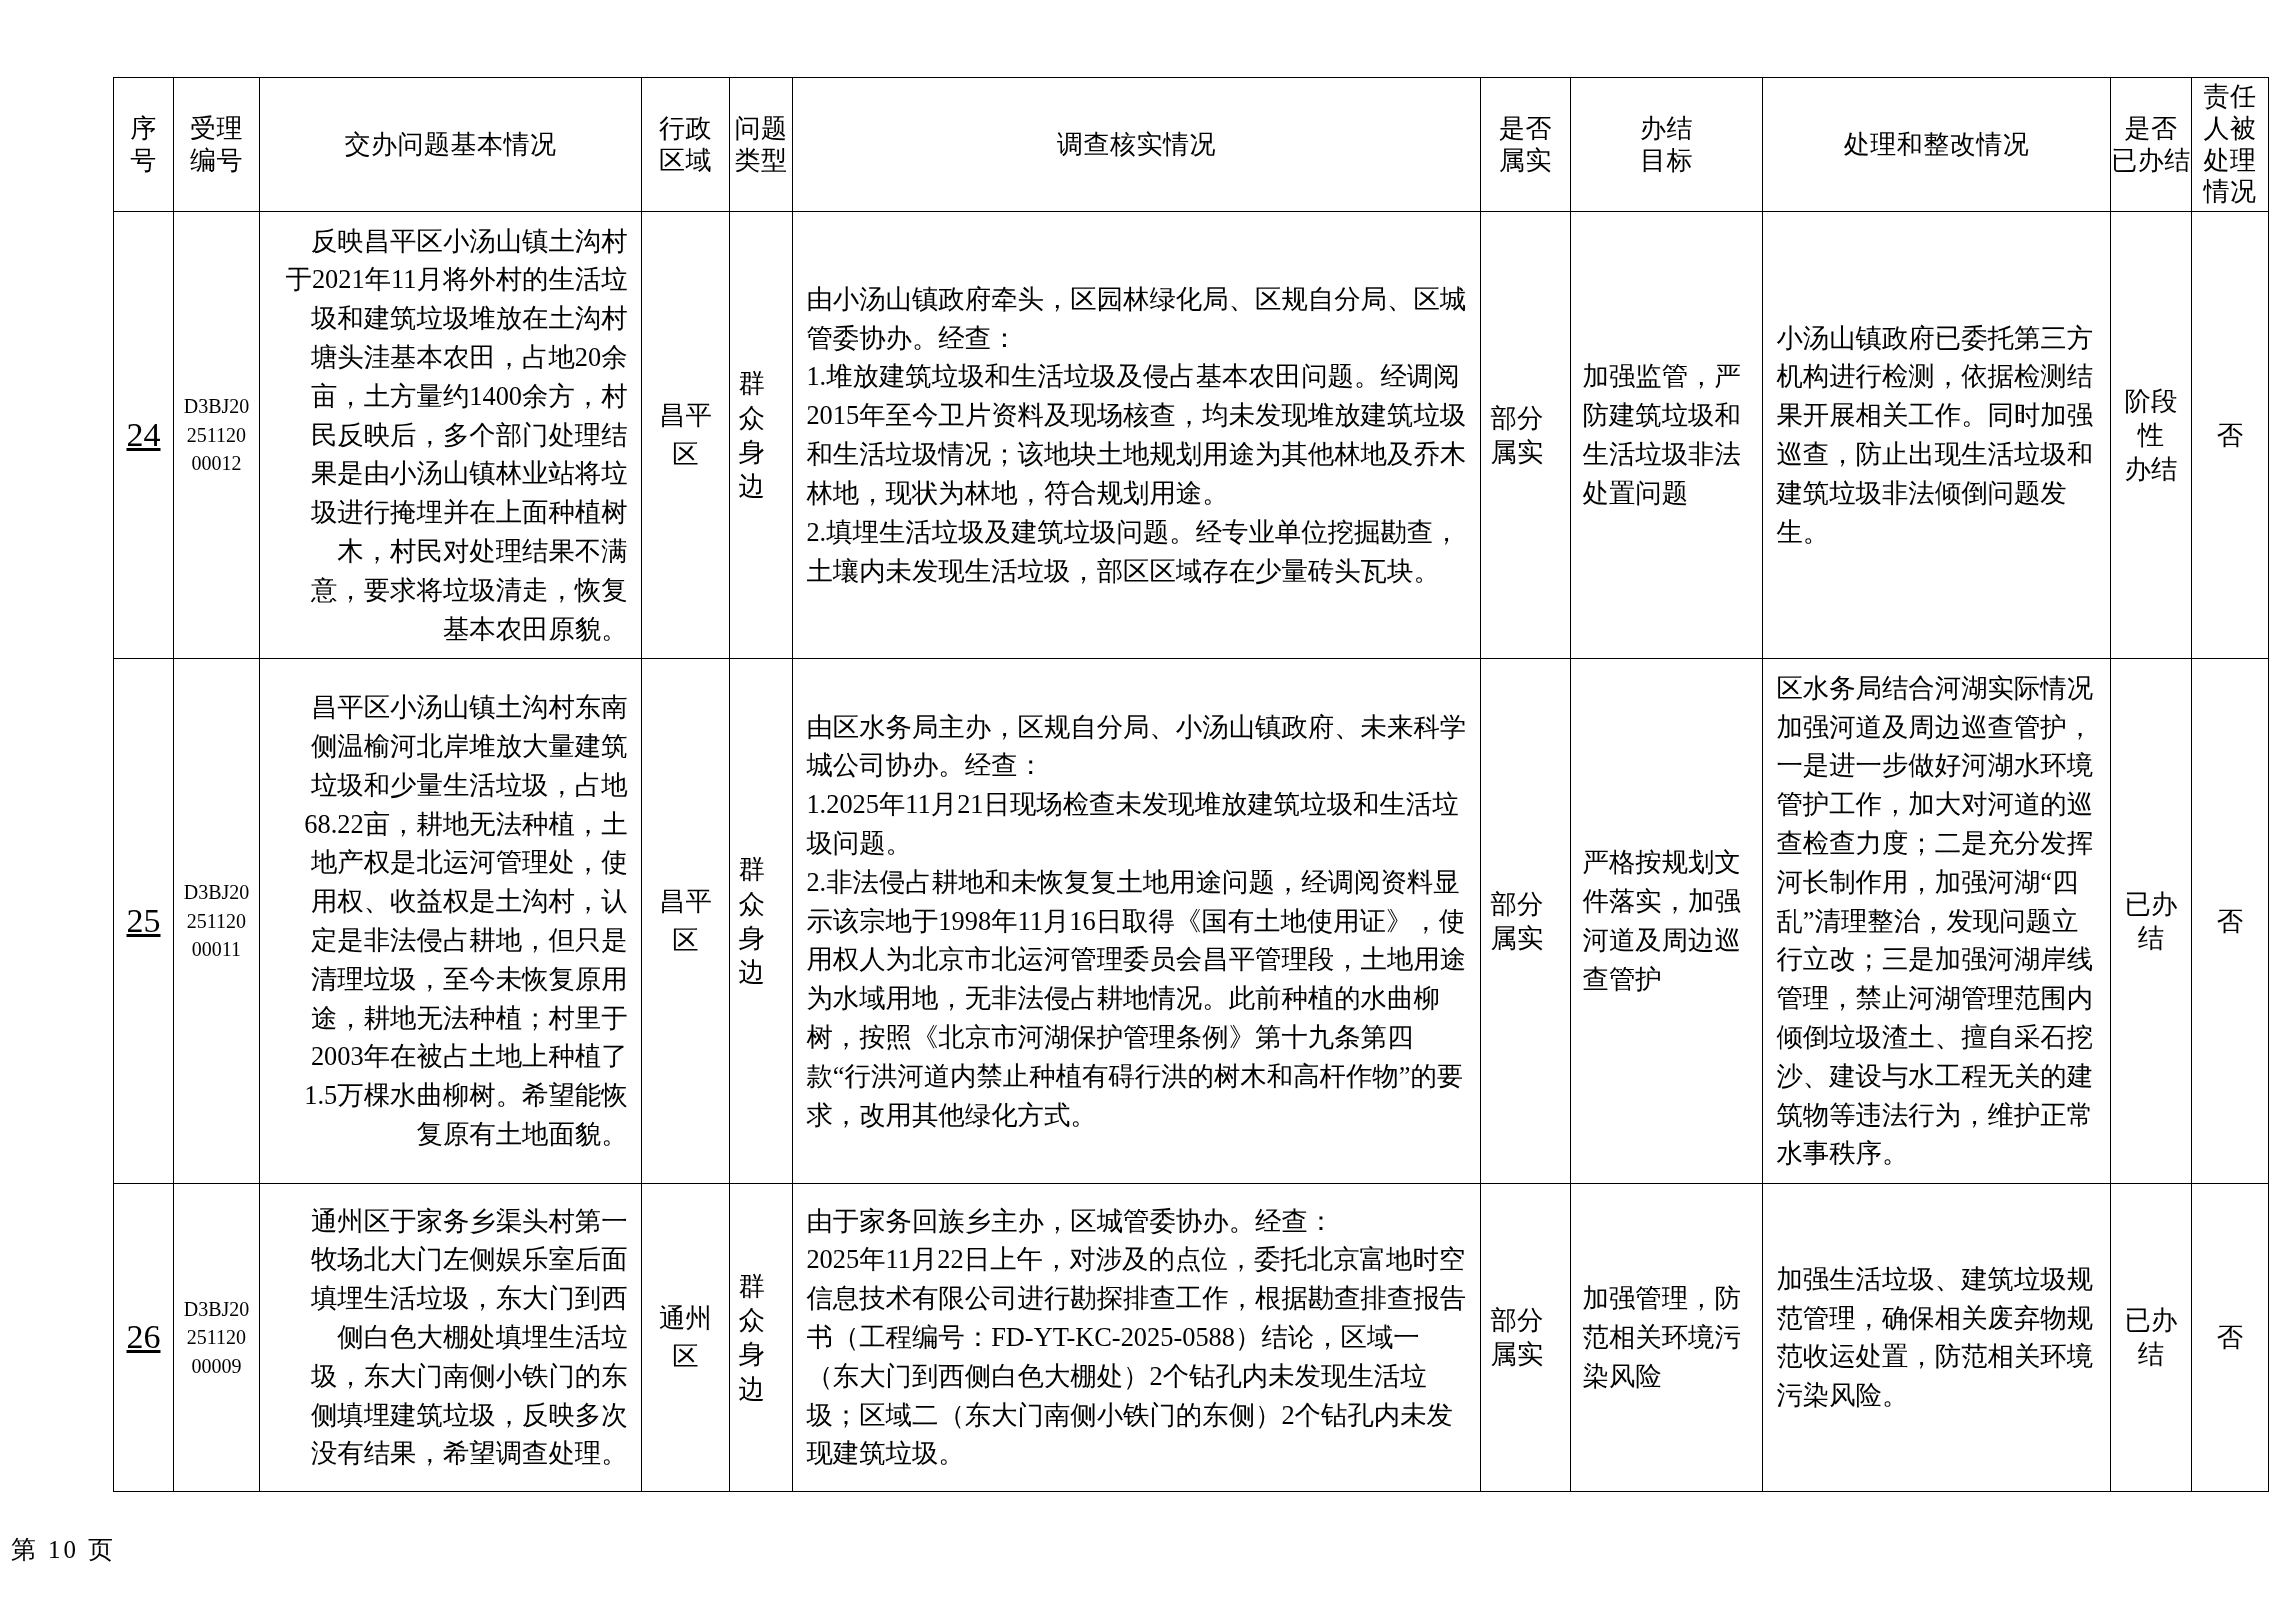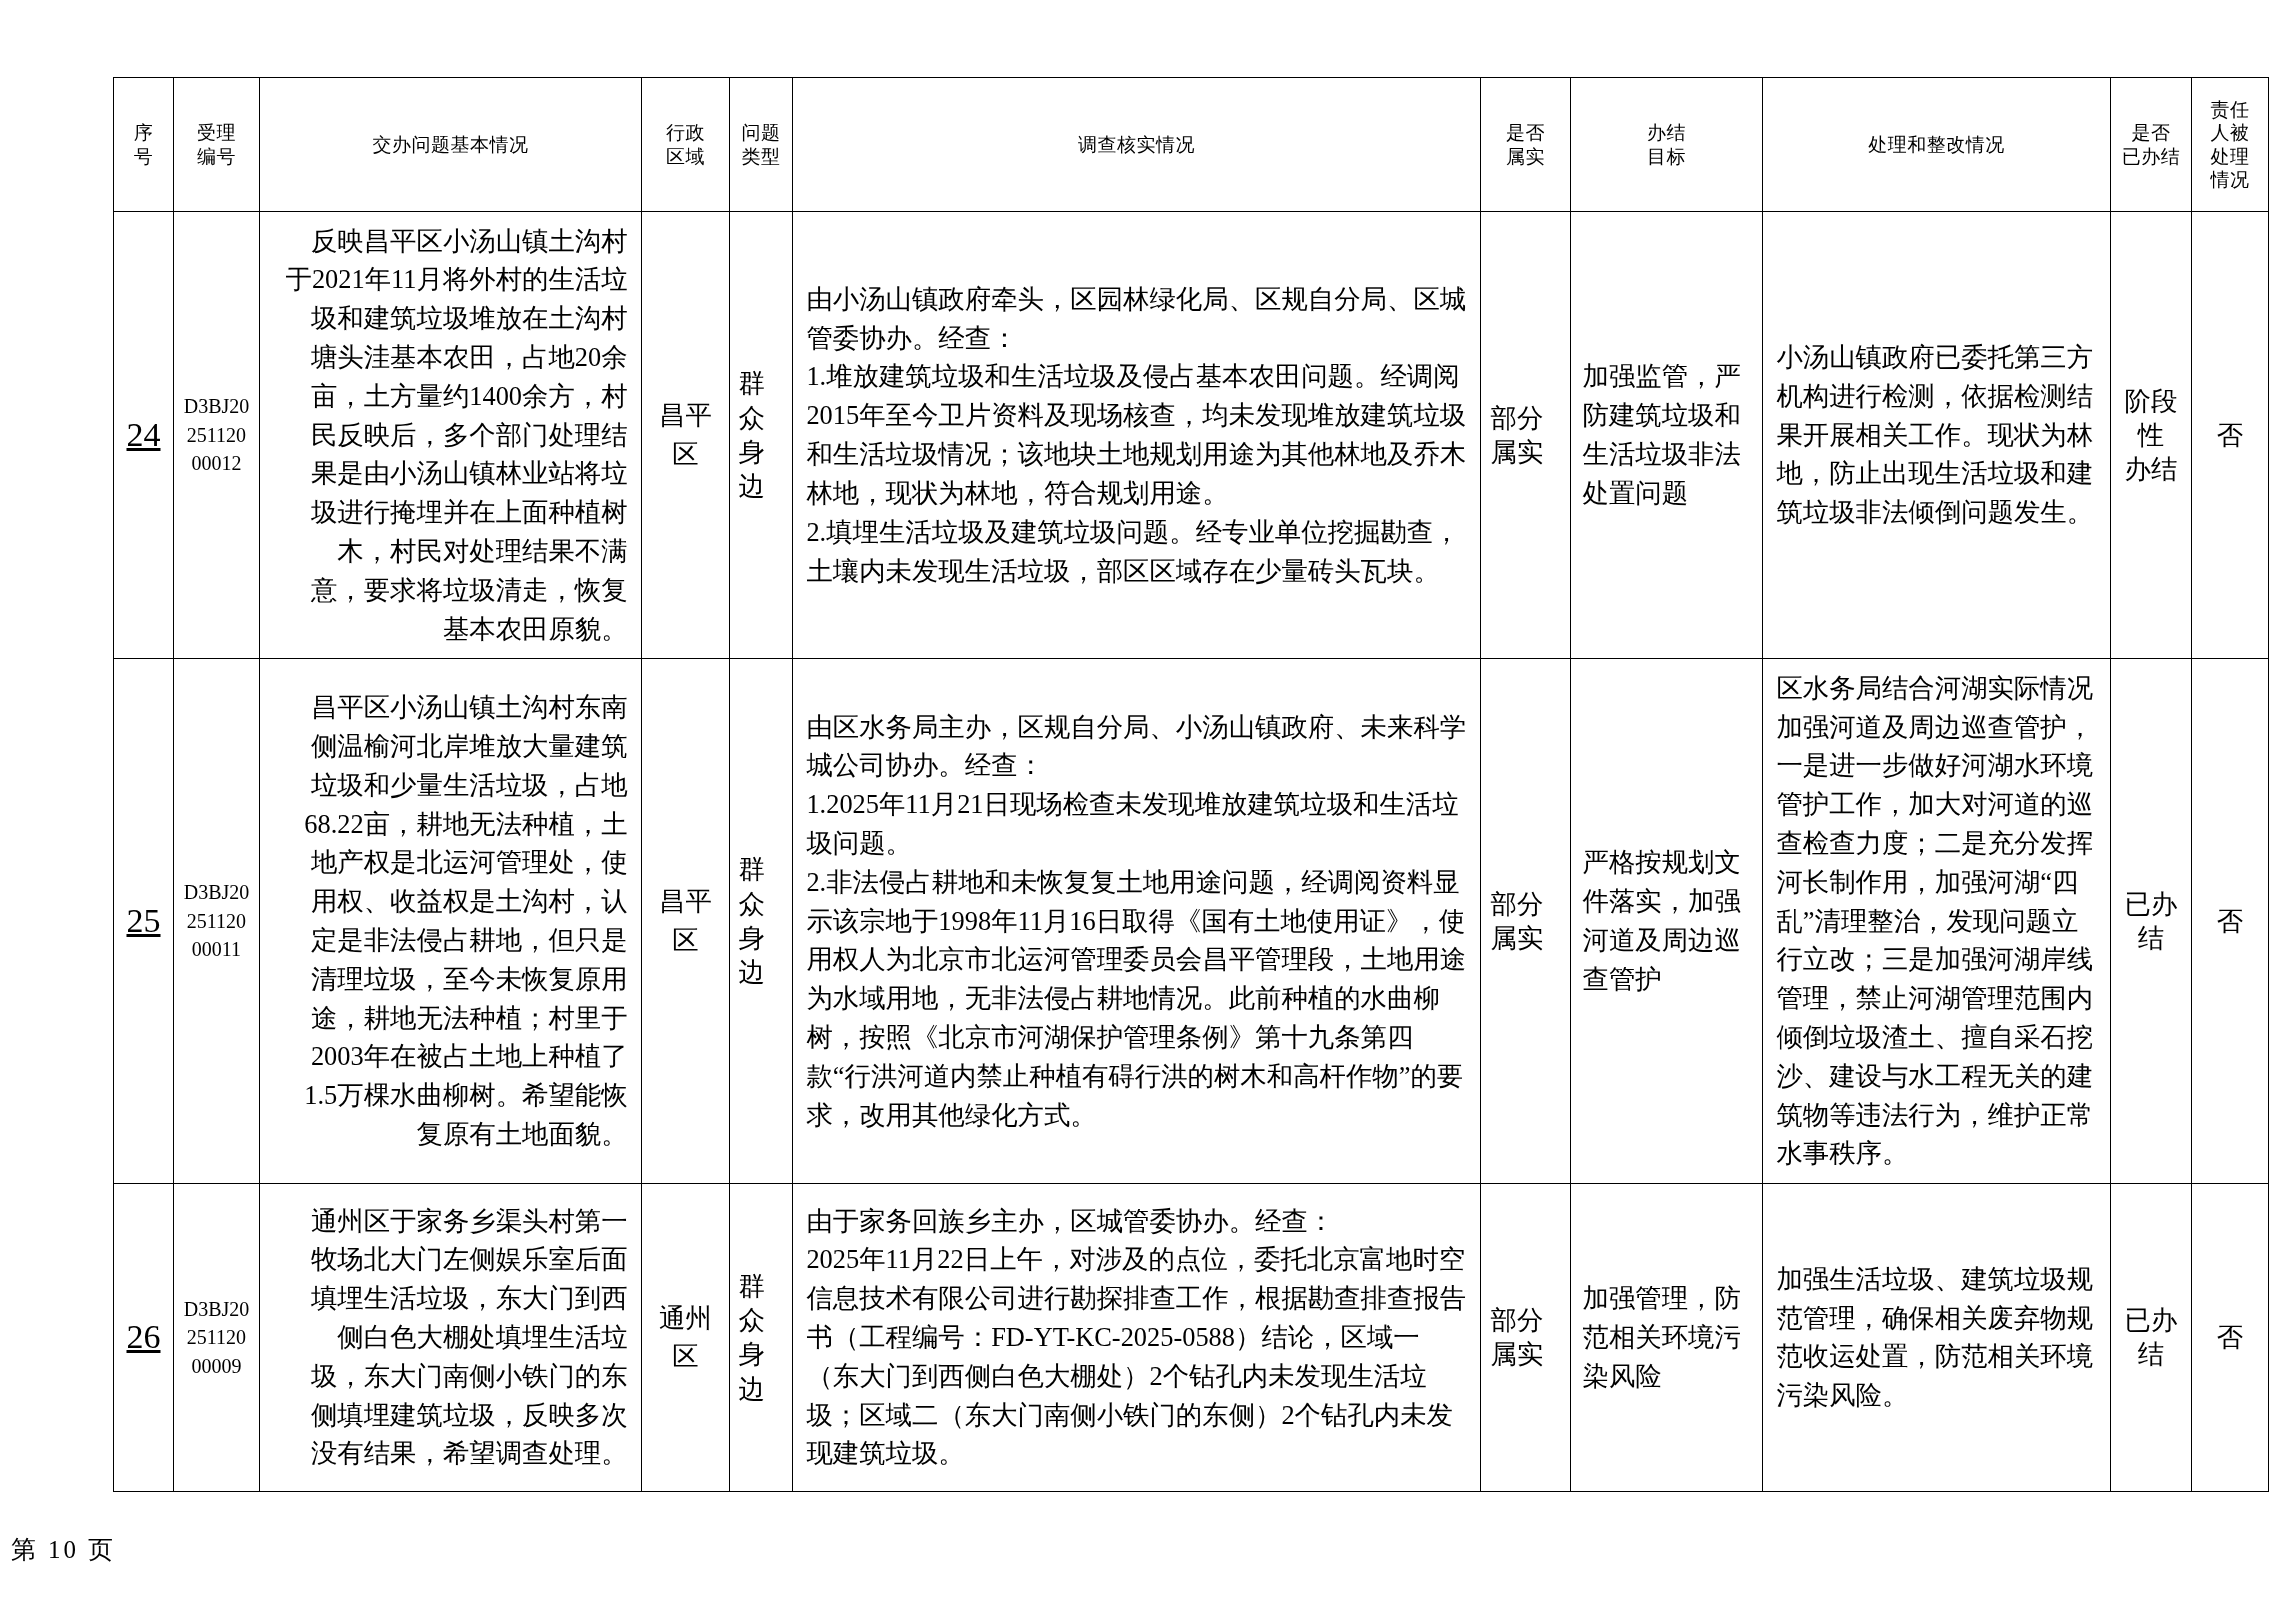--- a/index.html
+++ b/index.html
@@ -38,21 +38,21 @@
   table.report td {
     border: 1.9px solid #000000;
     vertical-align: middle;
     padding: 0;
     background: #fff;
   }
   
   thead th {
     font-family: "Liberation Sans", "DejaVu Sans", sans-serif;
     font-weight: normal;
-    font-size: 19px;
+    font-size: 26px;
     line-height: 1.22;
     text-align: center;
     height: 133px;
     padding: 3.8px 1.9px;
     letter-spacing: 0.5px;
   }
   thead th .hl { display: block; white-space: nowrap; }
 
   
   td {
@@ -207,21 +207,21 @@
 2.填埋生活垃圾及建筑垃圾问题。经专业单位挖掘勘查，土壤内未发现生活垃圾，部区区域存在少量砖头瓦块。</span></div>
             </td>
           <td class="c-true">
               <div class="cellpad"><span class="txt">部分
 属实</span></div>
             </td>
           <td class="c-goal">
               <div class="cellpad"><span class="txt">加强监管，严防建筑垃圾和生活垃圾非法处置问题</span></div>
             </td>
           <td class="c-fix">
-              <div class="cellpad"><span class="txt">小汤山镇政府已委托第三方机构进行检测，依据检测结果开展相关工作。现状为林地，防止出现生活垃圾和建筑垃圾非法倾倒问题发生。</span></div>
+              <div class="cellpad"><span class="txt">小汤山镇政府已委托第三方机构进行检测，依据检测结果开展相关工作。同时加强巡查，防止出现生活垃圾和建筑垃圾非法倾倒问题发生。</span></div>
             </td>
           <td class="c-done">
               <div class="cellpad"><span class="txt">阶段性
 办结</span></div>
             </td>
           <td class="c-resp">
               <div class="cellpad"><span class="txt">否</span></div>
             </td>
         </tr>
         <tr class="r-25">

